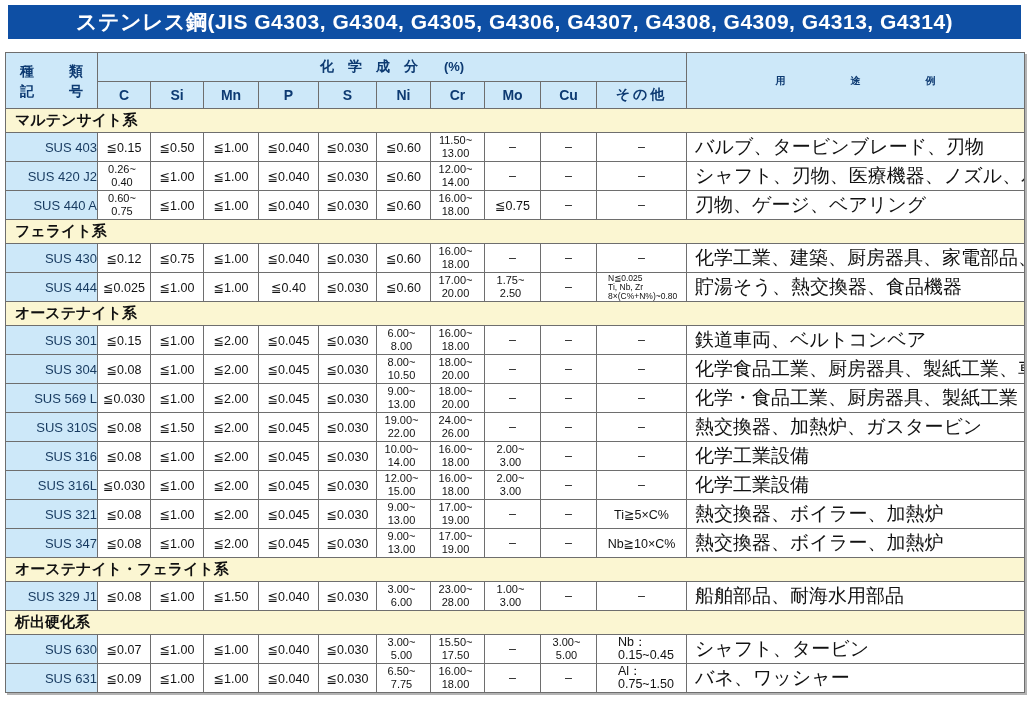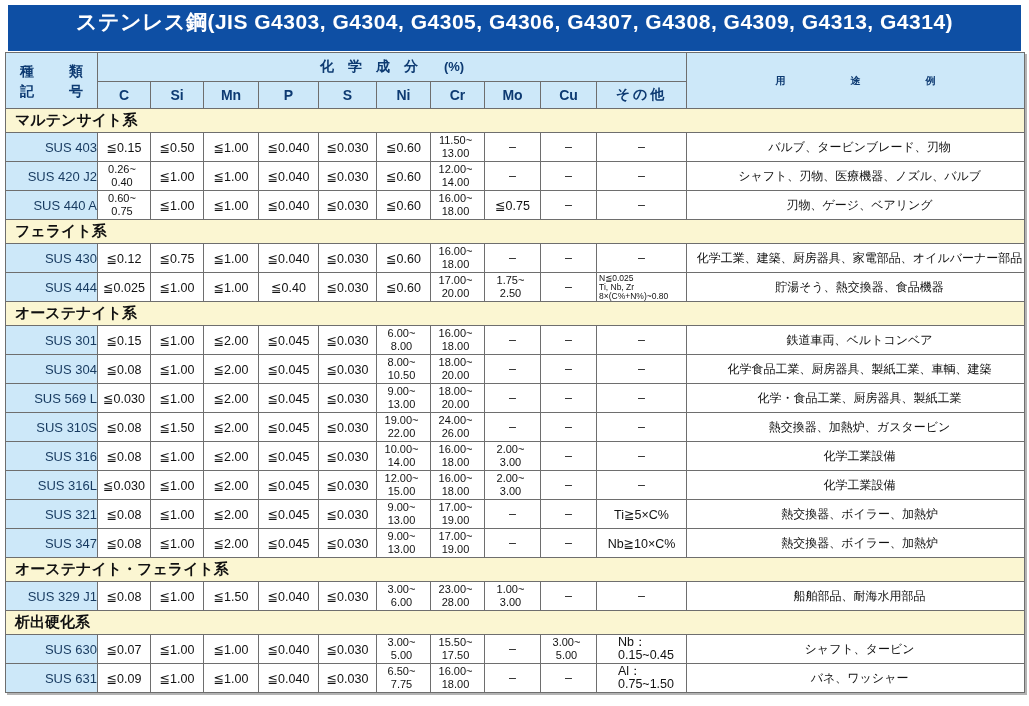--- a/index.html
+++ b/index.html
@@ -14,21 +14,21 @@
   html, body { margin: 0; padding: 0; }
   body {
     width: 1029px; height: 706px;
     background: #ffffff;
     font-family: "Liberation Sans", "DejaVu Sans", sans-serif;
     color: #111;
   }
   .page { position: relative; width: 1029px; height: 706px; overflow: hidden; }
 
   .title-bar {
-    position: absolute; left: 8px; top: 5px; width: 1013px; height: 46px;
+    position: absolute; left: 8px; top: 5px; width: 1013px; height: 34px;
     background: var(--title-bg);
     color: #ffffff; font-weight: bold; font-size: 21px;
     text-align: center; line-height: 34px; letter-spacing: 0.5px;
     white-space: nowrap;
   }
 
   table.steel-table {
     position: absolute; left: 5px; top: 52px;
     width: 1019px;
     border-collapse: collapse; table-layout: fixed;
@@ -74,23 +74,23 @@
   td.code-cell {
     background: var(--code-bg);
     text-align: right; padding-left: 4px;
     font-size: 13px; color: #16395f; font-weight: normal;
   }
   td.val-center { text-align: center; font-size: 12.5px; }
   td.val-range  { text-align: center; padding-right: 4px; font-size: 11px; }
   td.val-range div { line-height: 13px; }
   td.val-left   { text-align: left; padding-left: 21px; font-size: 12.5px; }
   td.val-left div { line-height: 13px; }
-  td.val-tiny   { text-align: left; padding-left: 2px; font-size: 8.5px; }
+  td.val-tiny   { text-align: left; padding-left: 11px; font-size: 8.5px; }
   td.val-tiny div { line-height: 9px; }
-  td.usage-cell { text-align: center; padding-left: 8px; font-size: 12px; }
+  td.usage-cell { text-align: left; padding-left: 8px; font-size: 19px; }
 </style>
 </head>
 <body>
 
 <div class="page">
 
   <div class="title-bar">ステンレス鋼(JIS G4303, G4304, G4305, G4306, G4307, G4308, G4309, G4313, G4314)</div>
 
   <table class="steel-table">
     <colgroup>

